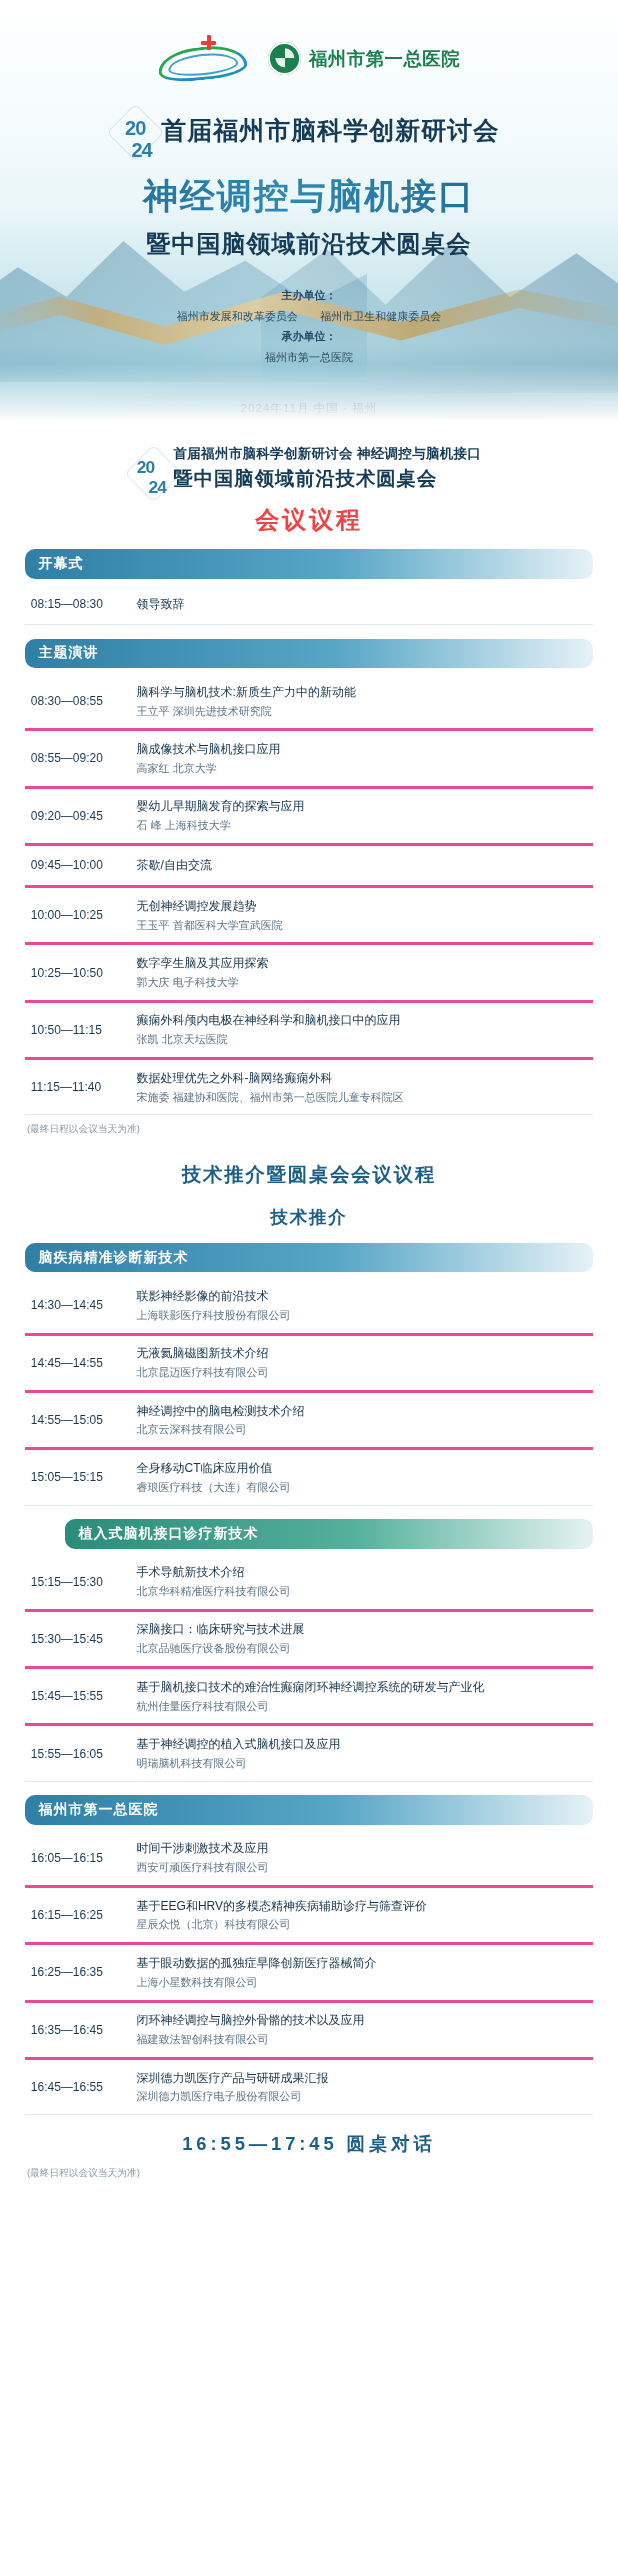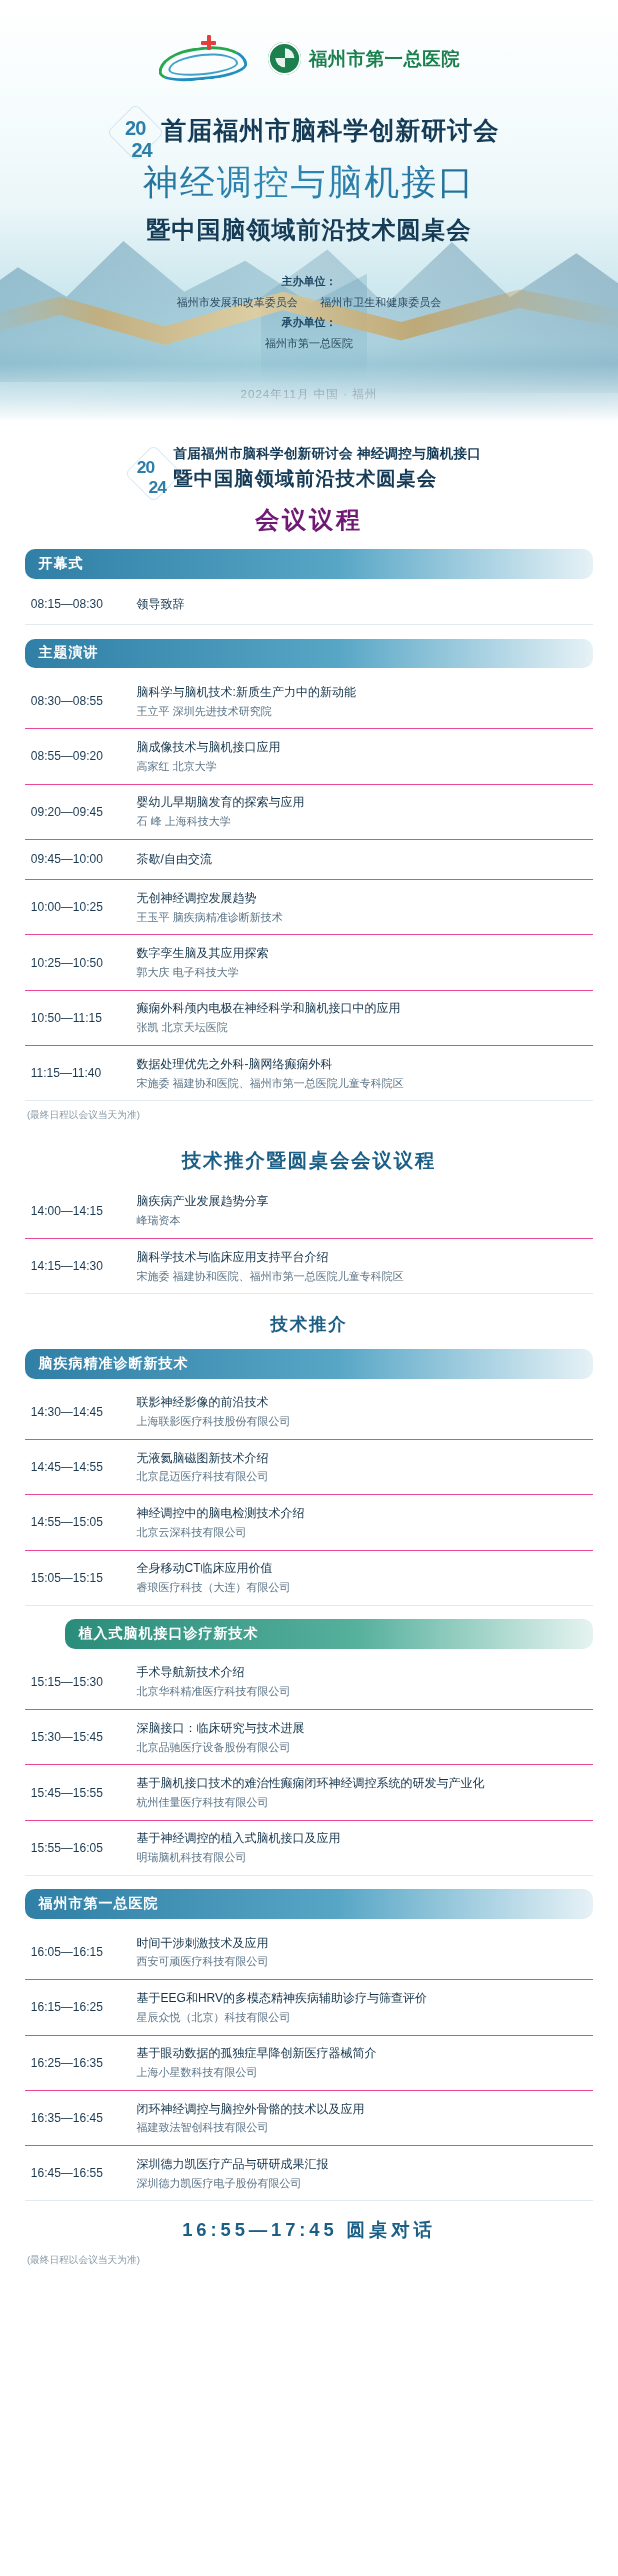--- a/index.html
+++ b/index.html
@@ -90,50 +90,50 @@
   }
   .year-badge span{ display:block; }
   .year-badge .y-top{ color:#2e7fa8;margin-top:9px; }
   .year-badge .y-bot{ color:#2e7fa8;text-align:right; }
   .year-badge:after{
     content:""; position:absolute; left:-3.9px; top:3.9px; width:39px; height:39px;
     border:1.9px solid rgba(46,127,168,.35); border-radius:5.8px; transform:rotate(45deg); opacity:.5;
   }
   .t-main1{ font-size:25px; font-weight:700; color:#153b56; letter-spacing:1px; }
   .t-main2{
-    font-size:35px; font-weight:400; letter-spacing:1.9px; margin-top:7px;
+    font-size:35px; font-weight:700; letter-spacing:1.9px; margin-top:21px;
     background: linear-gradient(90deg,#1b5f86,#2f88b4 45%,#1b5f86);
     -webkit-background-clip:text; background-clip:text; color:transparent;
   }
   .t-main3{ font-size:24px; font-weight:700; color:#153b56; margin-top:7.7px; letter-spacing:1px; }
 
   .org-block{ position:relative; text-align:center; margin-top:25px; font-size:11px; color:#2a4a60; line-height:1.9; }
   .org-label{ font-weight:700; color:#1d4763; }
   .org-units span{ margin:0 9.7px; }
 
   .hero-date{ position:relative; text-align:center; margin-top:33px; font-size:11.6px; color:#3a5b70; letter-spacing:1px; }
 
   
   .agenda { padding: 5.8px 25px 29px; position:relative; background:#ffffff; }
   .agenda-head{ display:flex; align-items:center; justify-content:center; gap:7.7px; margin-top:7.7px; }
   .agenda-head .year-badge{ width:29px; height:39px; font-size:17.4px; line-height:19.3px; }
   .agenda-head-txt{ text-align:left; }
   .ah1{ font-size:13.5px; font-weight:700; color:#153b56; letter-spacing:0.3px; }
   .ah2{ font-size:19.3px; font-weight:700; color:#153b56; letter-spacing:1px; margin-top:1.9px; }
-  .agenda-title{ text-align:center; font-size:24px; font-weight:700; color:#701a75; margin:11.6px 0 13.5px; letter-spacing:2.9px; }
+  .agenda-title{ text-align:center; font-size:24px; font-weight:700; color:#ef4444; margin:11.6px 0 13.5px; letter-spacing:2.9px; }
 
   .sec-bar{
     background: linear-gradient(90deg,#2f7fa6,#57a6c6 55%, rgba(87,166,198,.15));
     color:#ffffff; font-size:14px; font-weight:700; letter-spacing:1px;
     padding:5.8px 13.5px; border-radius:10px; margin:13.5px 0 5.8px;
   }
   .sec-bar.green{ background: linear-gradient(90deg,#2a8c7a,#55b09c 55%, rgba(85,176,156,.15)); margin-left: 40px; }
 
   table.rows{ width:100%; border-collapse:collapse; }
-  table.rows tr{ border-bottom:1px solid #ec4899; }
+  table.rows tr{ border-bottom:3px solid #ec4899; }
   table.rows tr:last-child{ border-bottom:1px solid #e2eaef; }
   td.time{
     width:100px; vertical-align:middle; padding:8.7px 7.7px 8.7px 5.8px;
     font-size:12px; color:#1b3a52; white-space:nowrap;
   }
   td.body{ padding:8.7px 3.9px 8.7px 11.6px; vertical-align:middle; }
   .item-title{ font-size:12px; color:#14344b; line-height:1.5; }
   .item-sub{ font-size:11px; color:#5b7487; line-height:1.55; margin-top:1.9px; }
   .single-line td.body{ padding-top:10.6px; padding-bottom:10.6px; }
 
@@ -253,21 +253,21 @@
       <tr class="single-line">
         <td class="time">09:45—10:00</td>
         <td class="body">
           <div class="item-title">茶歇/自由交流</div>
         </td>
       </tr>
       <tr>
         <td class="time">10:00—10:25</td>
         <td class="body">
           <div class="item-title">无创神经调控发展趋势</div>
-          <div class="item-sub">王玉平   脑疾病精准诊断新技术</div>
+          <div class="item-sub">王玉平   首都医科大学宣武医院</div>
         </td>
       </tr>
       <tr>
         <td class="time">10:25—10:50</td>
         <td class="body">
           <div class="item-title">数字孪生脑及其应用探索</div>
           <div class="item-sub">郭大庆   电子科技大学</div>
         </td>
       </tr>
       <tr>
@@ -282,38 +282,20 @@
         <td class="body">
           <div class="item-title">数据处理优先之外科-脑网络癫痫外科</div>
           <div class="item-sub">宋施委   福建协和医院、福州市第一总医院儿童专科院区</div>
         </td>
       </tr>
     </tbody>
       </table>
     <div class="note">(最终日程以会议当天为准)</div>
 
     <div class="sub-head">技术推介暨圆桌会会议议程</div>
-    <table class="rows">
-      <tbody>
-          <tr>
-        <td class="time">14:00—14:15</td>
-        <td class="body">
-          <div class="item-title">脑疾病产业发展趋势分享</div>
-          <div class="item-sub">峰瑞资本</div>
-        </td>
-      </tr>
-      <tr>
-        <td class="time">14:15—14:30</td>
-        <td class="body">
-          <div class="item-title">脑科学技术与临床应用支持平台介绍</div>
-          <div class="item-sub">宋施委   福建协和医院、福州市第一总医院儿童专科院区</div>
-        </td>
-      </tr>
-    </tbody>
-      </table>
 
     <div class="sub-head small">技术推介</div>
 
     <div class="sec-bar">脑疾病精准诊断新技术</div>
     <table class="rows">
       <tbody>
           <tr>
         <td class="time">14:30—14:45</td>
         <td class="body">
           <div class="item-title">联影神经影像的前沿技术</div>

